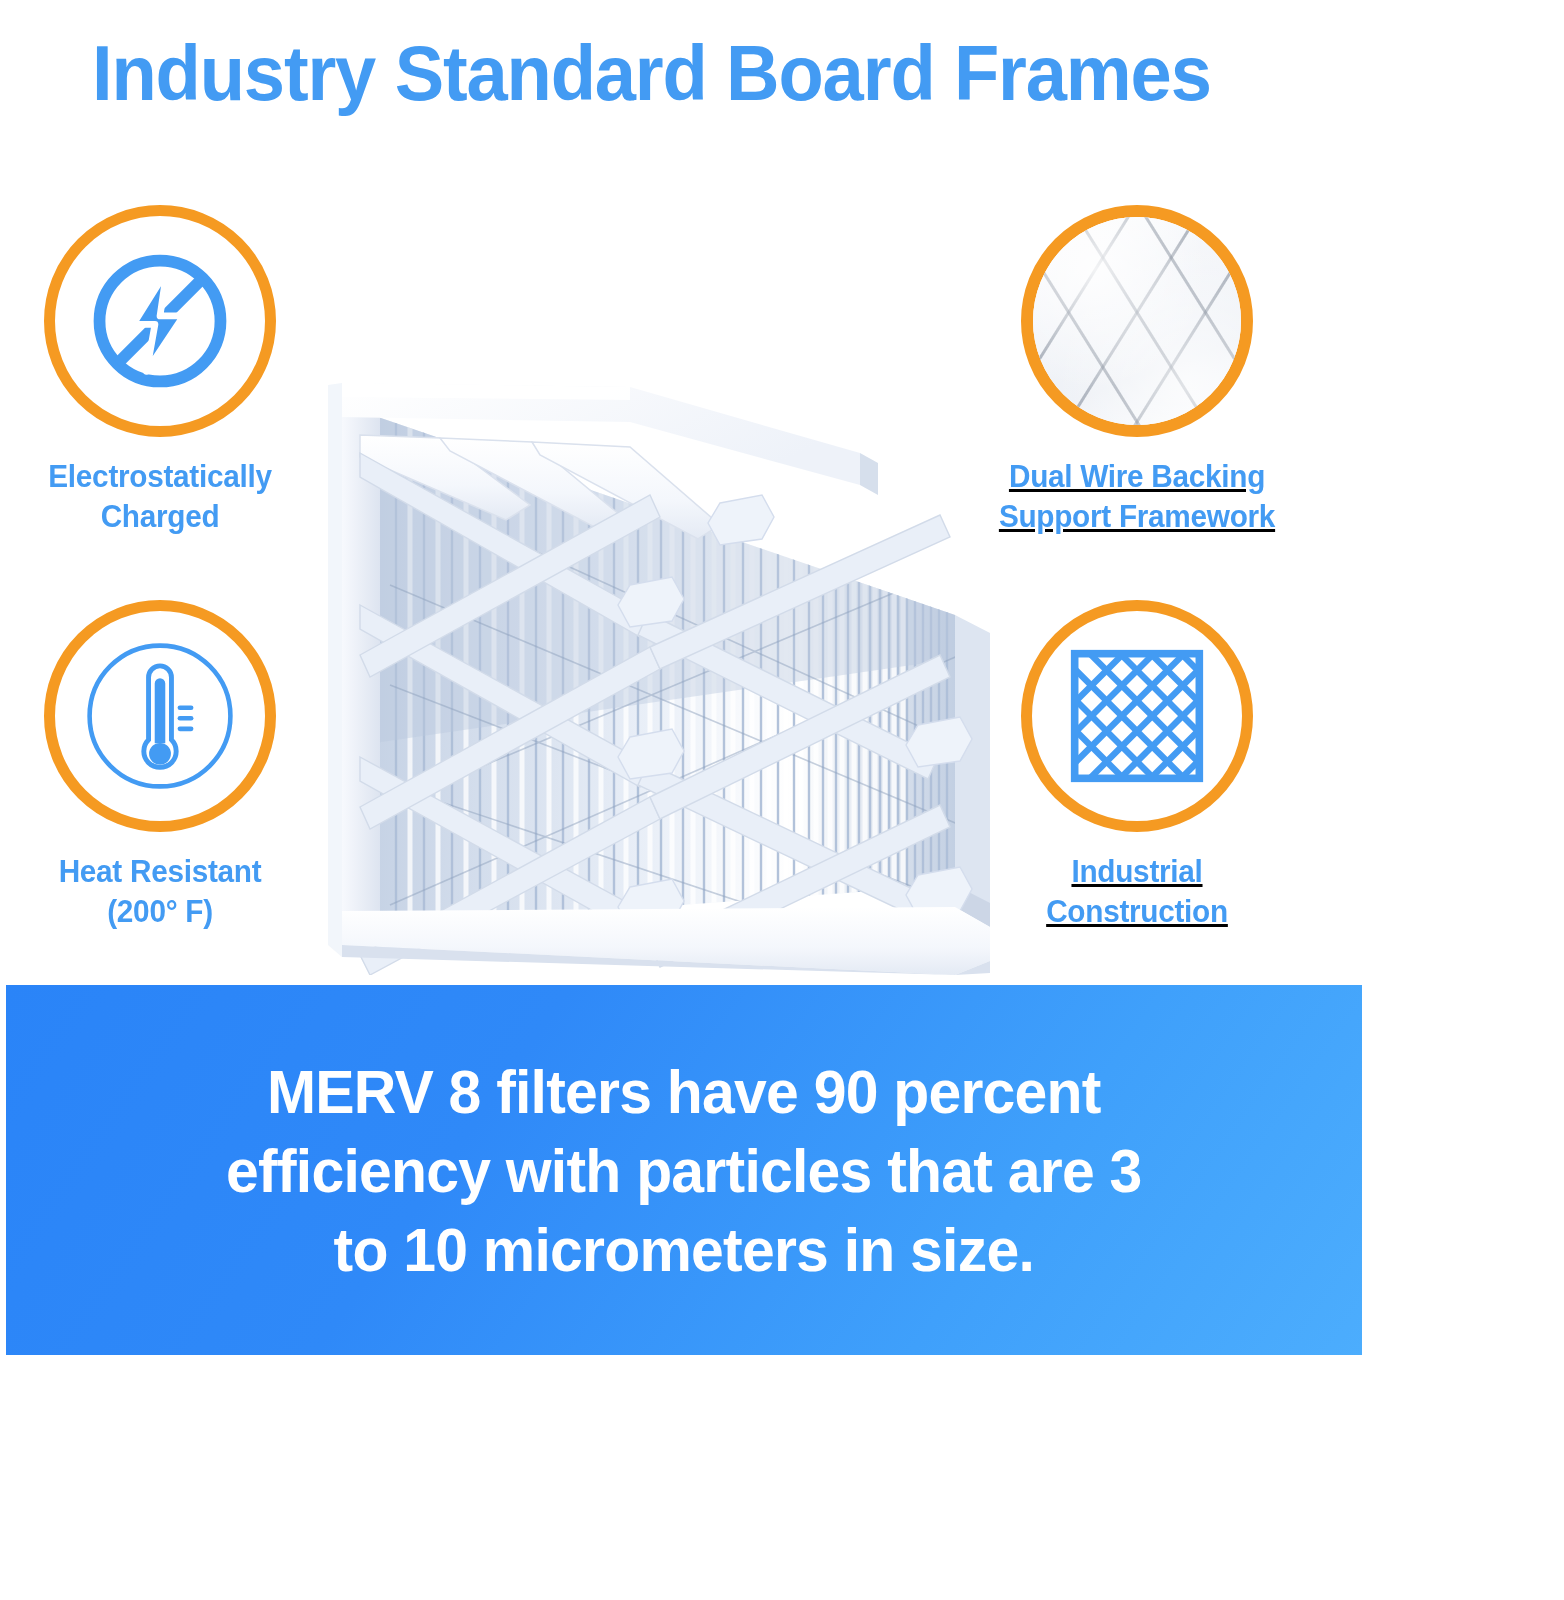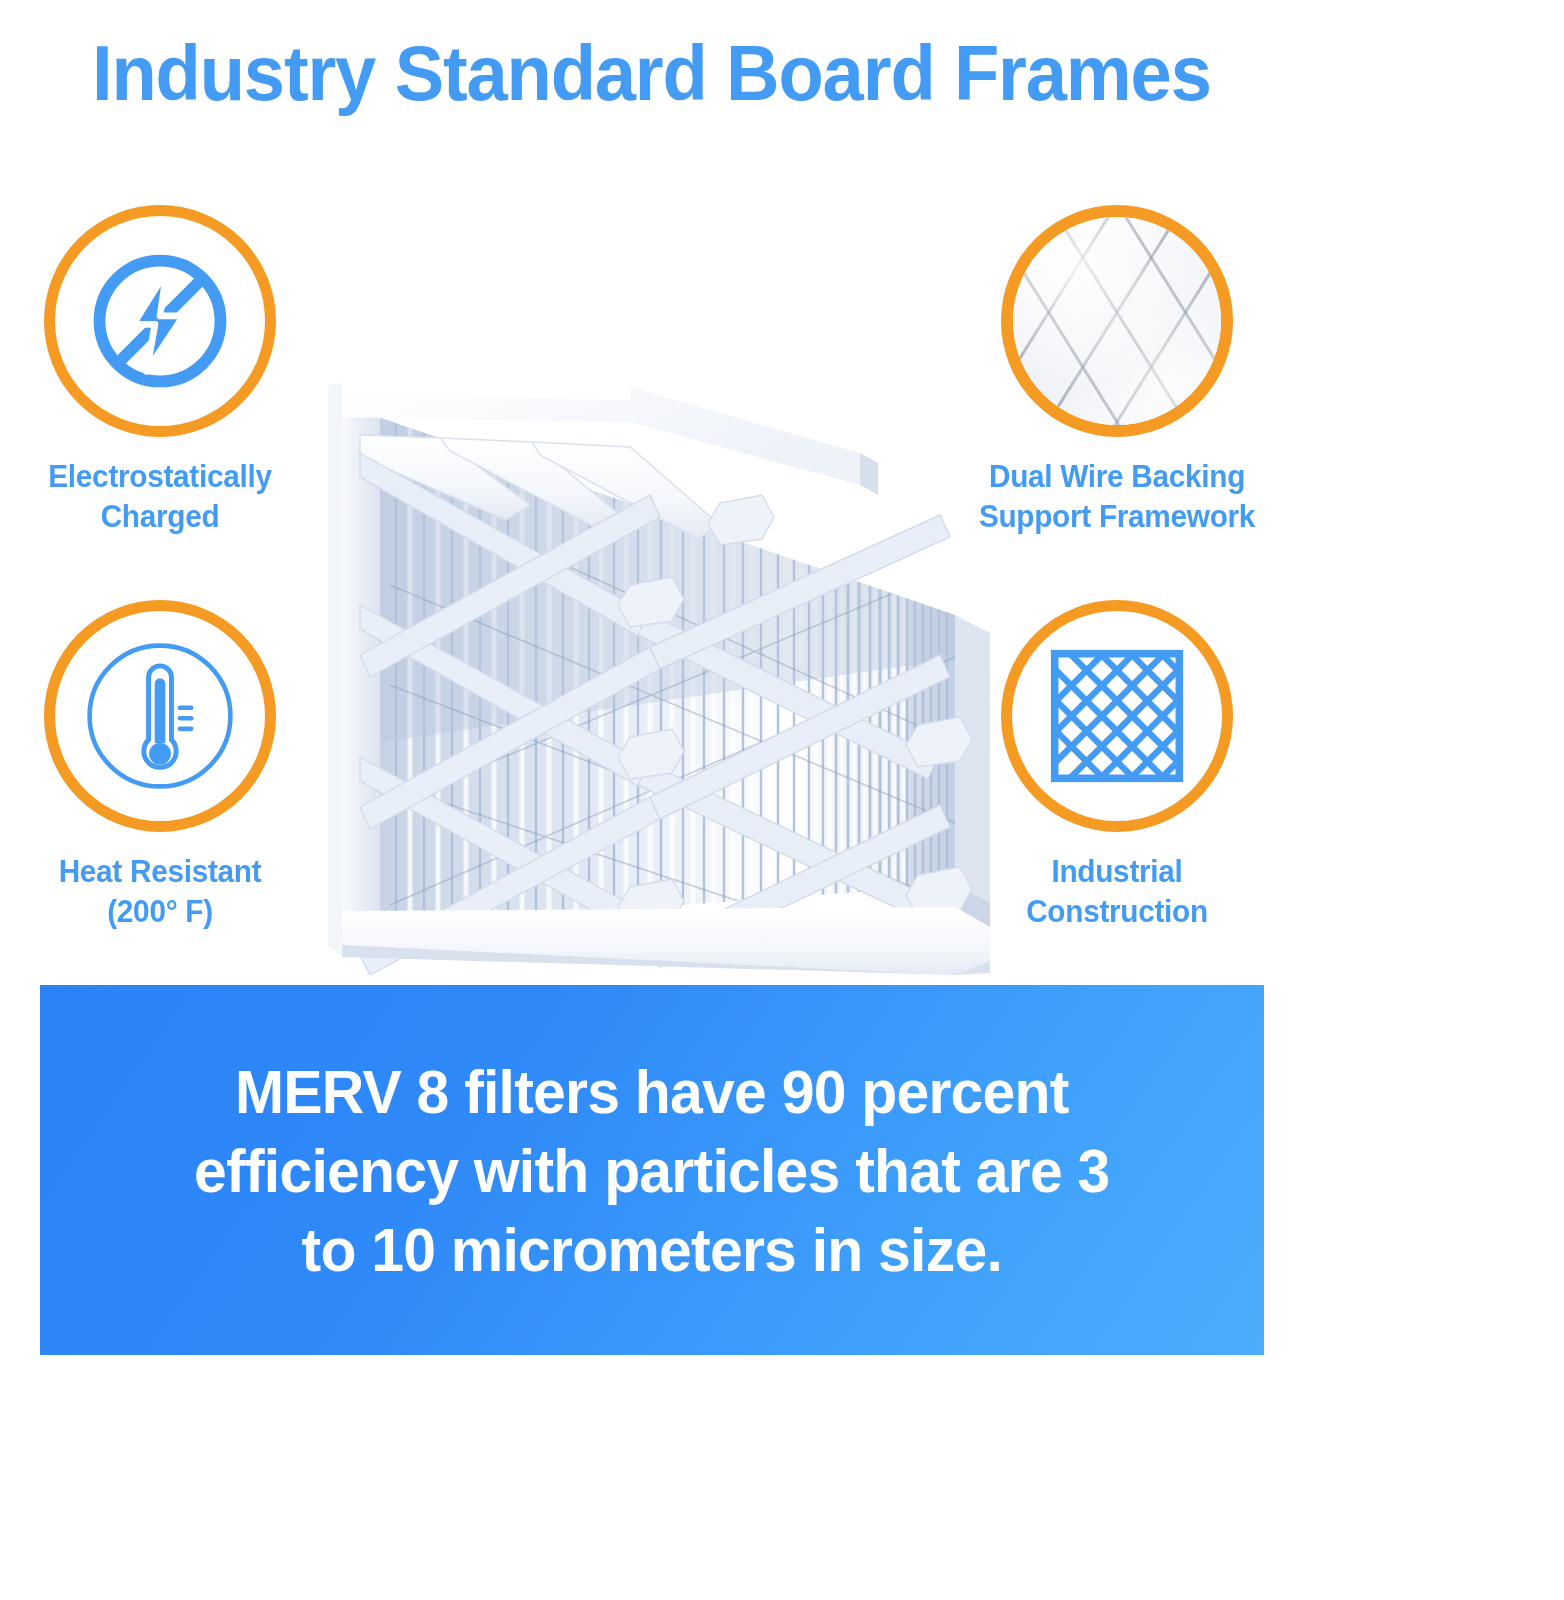--- a/index.html
+++ b/index.html
@@ -31,21 +31,21 @@
     white-space: nowrap;
   }
 
   
   .feature {
     position: absolute;
     width: 330px;
     text-align: center;
   }
   .feature-left  { left: -5px; }
-  .feature-right { left: 952px; }
+  .feature-right { left: 972px; text-decoration: underline; }
 
   .f1 { top: 205px; }
   .f2 { top: 600px; }
 
   .ring {
     width: 232px;
     height: 232px;
     margin: 0 auto;
     border-radius: 50%;
     border: 11px solid #f59a22;
@@ -125,27 +125,26 @@
     width: 700px;
     height: 790px;
   }
   .product svg { display: block; }
 
   
   .banner {
     position: absolute;
     left: 6px;
     top: 985px;
-    width: 1224px;
+    width: 1356px;
     height: 370px;
     background: linear-gradient(125deg, #2a84f8 0%, #2f89f8 35%, #3fa0fb 72%, #4cadfd 100%);
     display: flex;
     align-items: center;
     justify-content: center;
-    margin-left: 34px;
   }
   .banner-text {
     color: #ffffff;
     font-size: 62px;
     line-height: 79px;
     font-weight: 700;
     text-align: center;
     letter-spacing: -0.8px;
     transform: scaleX(0.95);
     max-width: 1060px;

